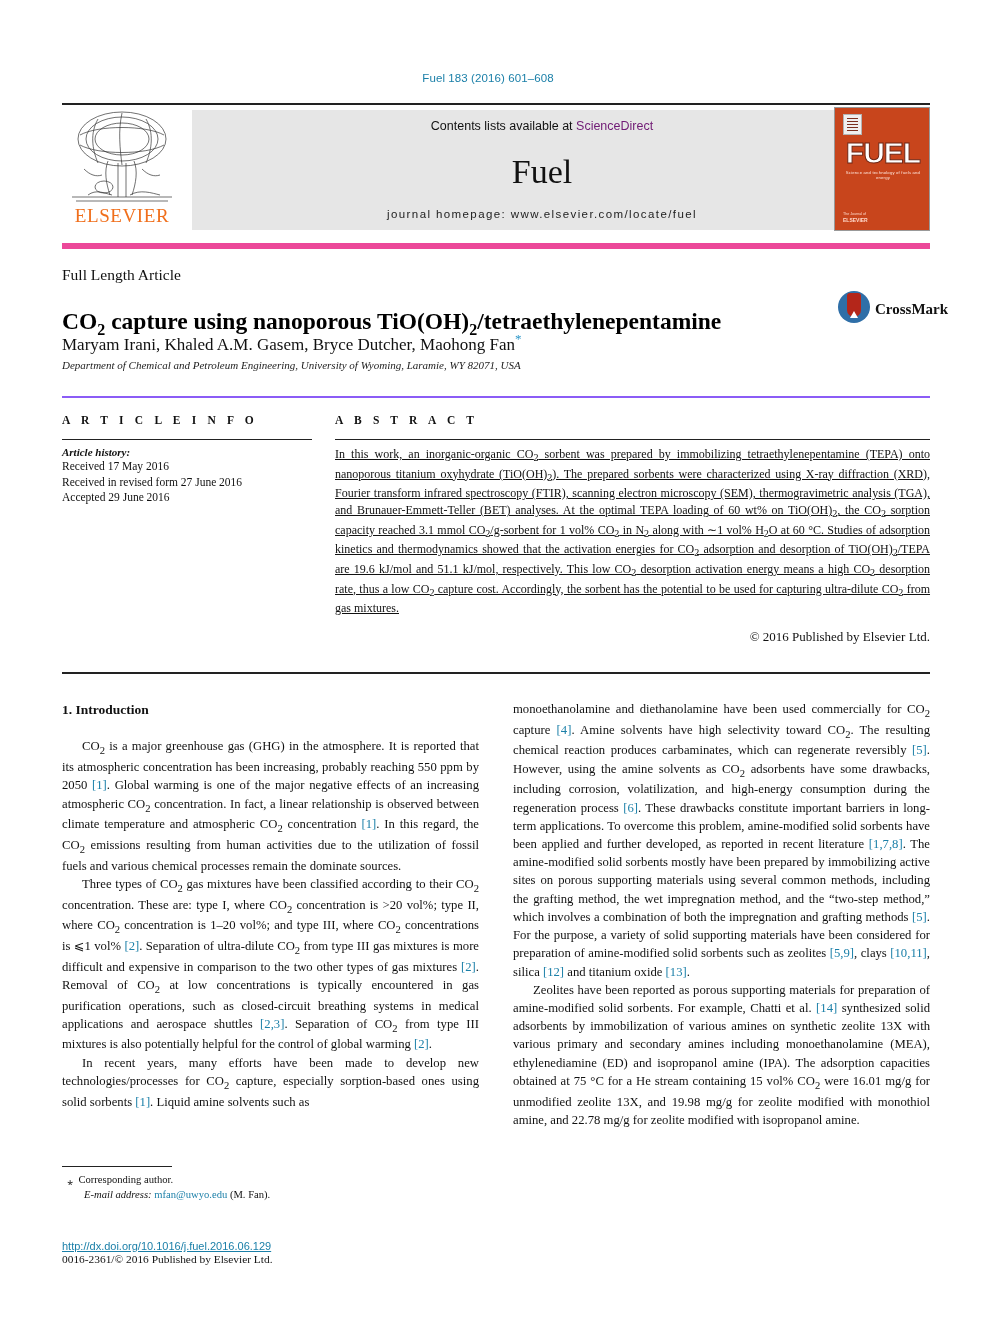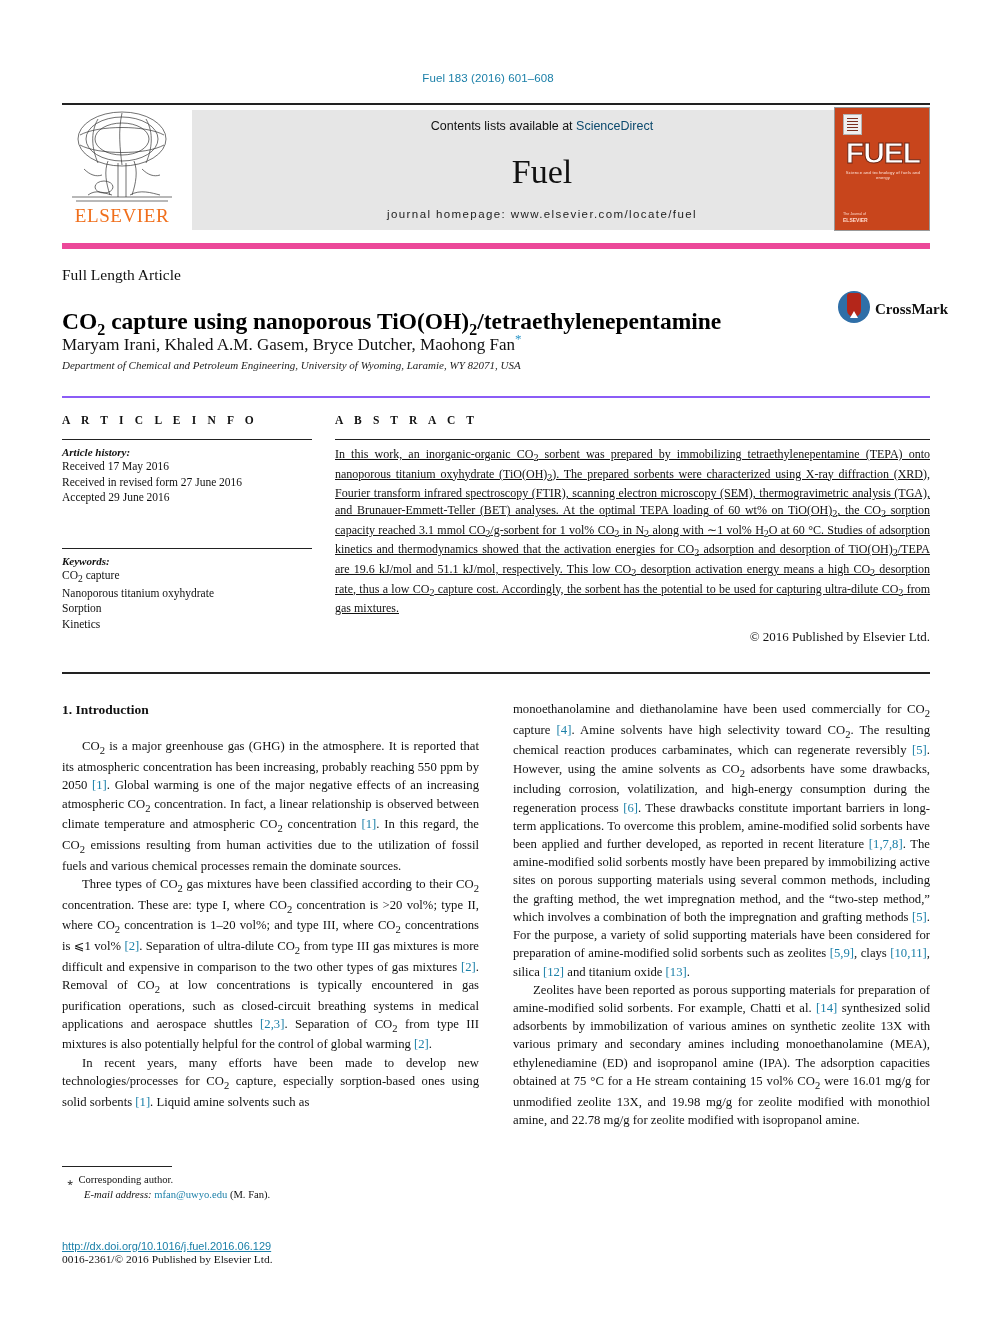--- a/index.html
+++ b/index.html
@@ -83,21 +83,21 @@
     position: absolute;
     top: 9px;
     left: 0;
     width: 700px;
     text-align: center;
     font-family: "Liberation Sans", sans-serif;
     font-size: 12.5px;
     color: #111;
   }
   .sd-contents .sd-link {
-    color: #0c4a6e;
+    color: #701a75;
   }
   .sd-journal {
     position: absolute;
     top: 43px;
     left: 0;
     width: 700px;
     text-align: center;
     font-family: "Liberation Serif", serif;
     font-size: 34px;
     color: #111;
@@ -471,28 +471,20 @@
   <div class="info-band">
 
     <div class="info-col">
       <div class="sec-head">A R T I C L E   I N F O</div>
       <div class="rule"></div>
       <div class="info-sub">Article history:</div>
       <div class="info-line">Received 17 May 2016</div>
       <div class="info-line">Received in revised form 27 June 2016</div>
       <div class="info-line">Accepted 29 June 2016</div>
 
-      <div class="kw-block">
-        <div class="rule"></div>
-        <div class="info-sub">Keywords:</div>
-        <div class="info-line">CO<sub>2</sub> capture</div>
-        <div class="info-line">Nanoporous titanium oxyhydrate</div>
-        <div class="info-line">Sorption</div>
-        <div class="info-line">Kinetics</div>
-      </div>
     </div>
 
     <div class="abs-col">
       <div class="sec-head">A B S T R A C T</div>
       <div class="rule"></div>
       <div class="abs-text">In this work, an inorganic-organic CO<sub>2</sub> sorbent was prepared by immobilizing tetraethylenepentamine (TEPA) onto nanoporous titanium oxyhydrate (TiO(OH)<sub>2</sub>). The prepared sorbents were characterized using X-ray diffraction (XRD), Fourier transform infrared spectroscopy (FTIR), scanning electron microscopy (SEM), thermogravimetric analysis (TGA), and Brunauer-Emmett-Teller (BET) analyses. At the optimal TEPA loading of 60&nbsp;wt% on TiO(OH)<sub>2</sub>, the CO<sub>2</sub> sorption capacity reached 3.1 mmol CO<sub>2</sub>/g-sorbent for 1 vol% CO<sub>2</sub> in N<sub>2</sub> along with ∼1 vol% H<sub>2</sub>O at 60 °C. Studies of adsorption kinetics and thermodynamics showed that the activation energies for CO<sub>2</sub> adsorption and desorption of TiO(OH)<sub>2</sub>/TEPA are 19.6 kJ/mol and 51.1 kJ/mol, respectively. This low CO<sub>2</sub> desorption activation energy means a high CO<sub>2</sub> desorption rate, thus a low CO<sub>2</sub> capture cost. Accordingly, the sorbent has the potential to be used for capturing ultra-dilute CO<sub>2</sub> from gas mixtures.</div>
       <div class="abs-copy">© 2016 Published by Elsevier Ltd.</div>
     </div>
   </div>
 

